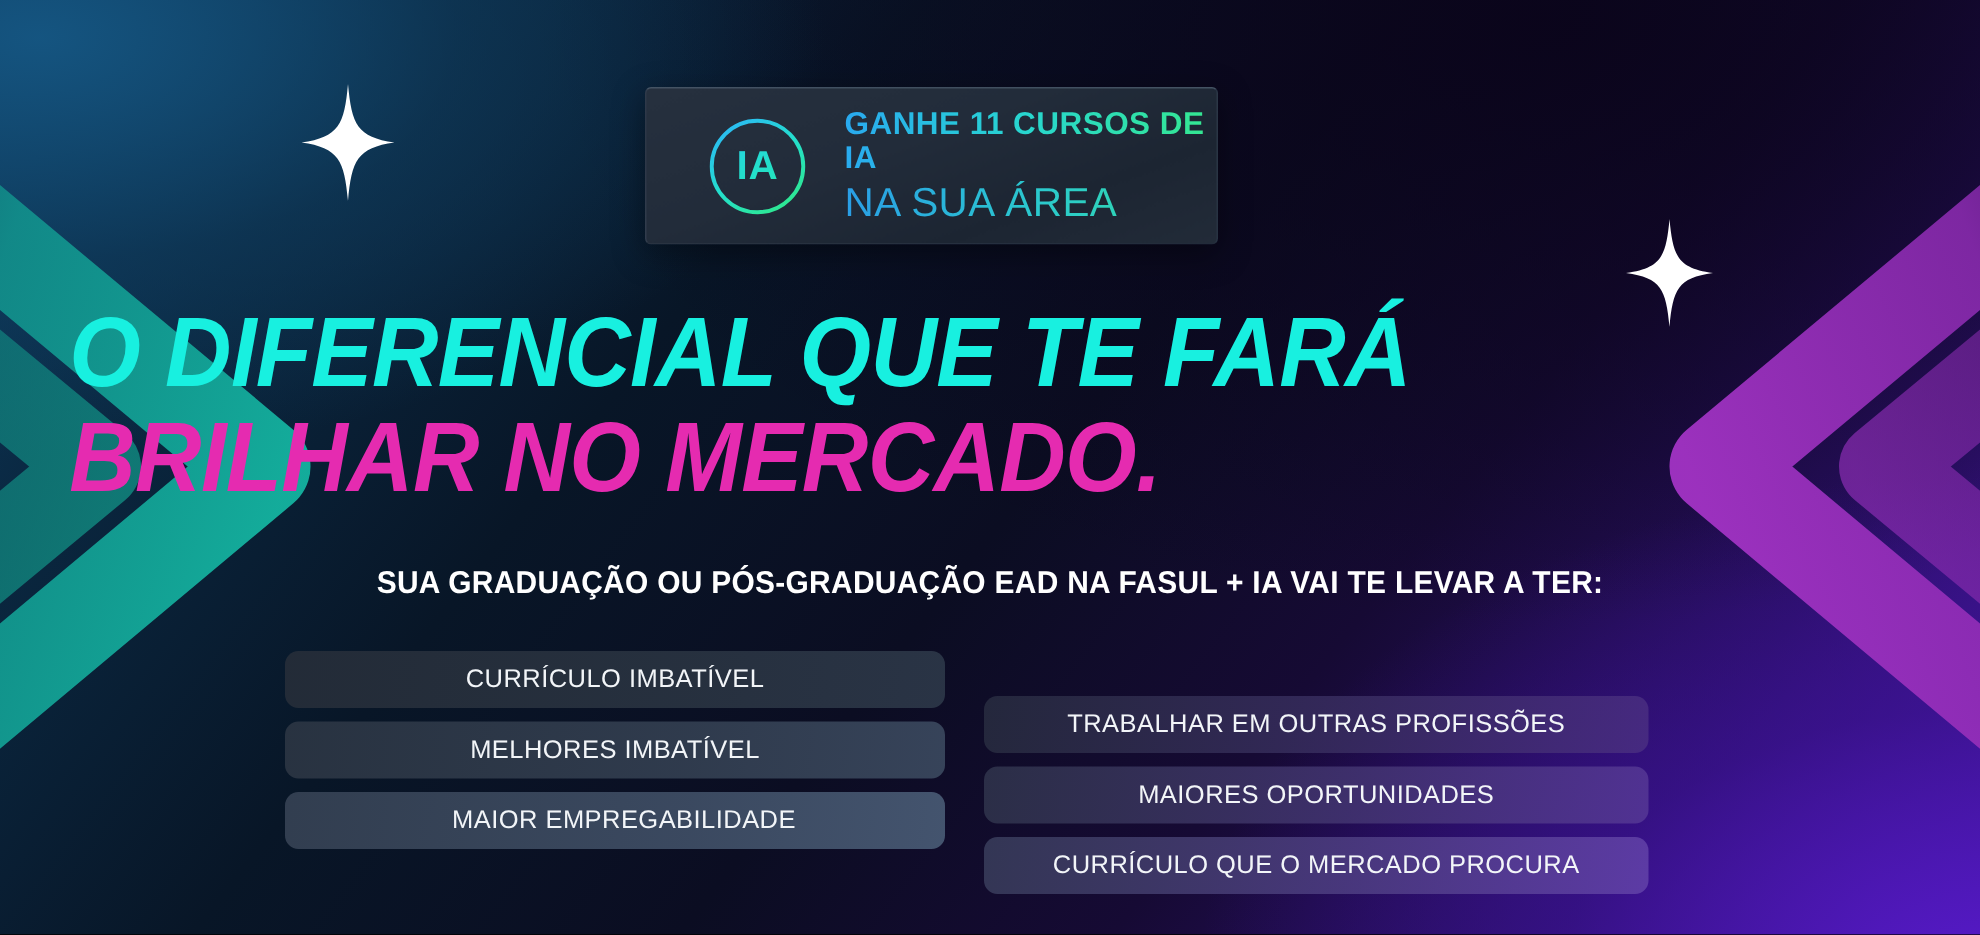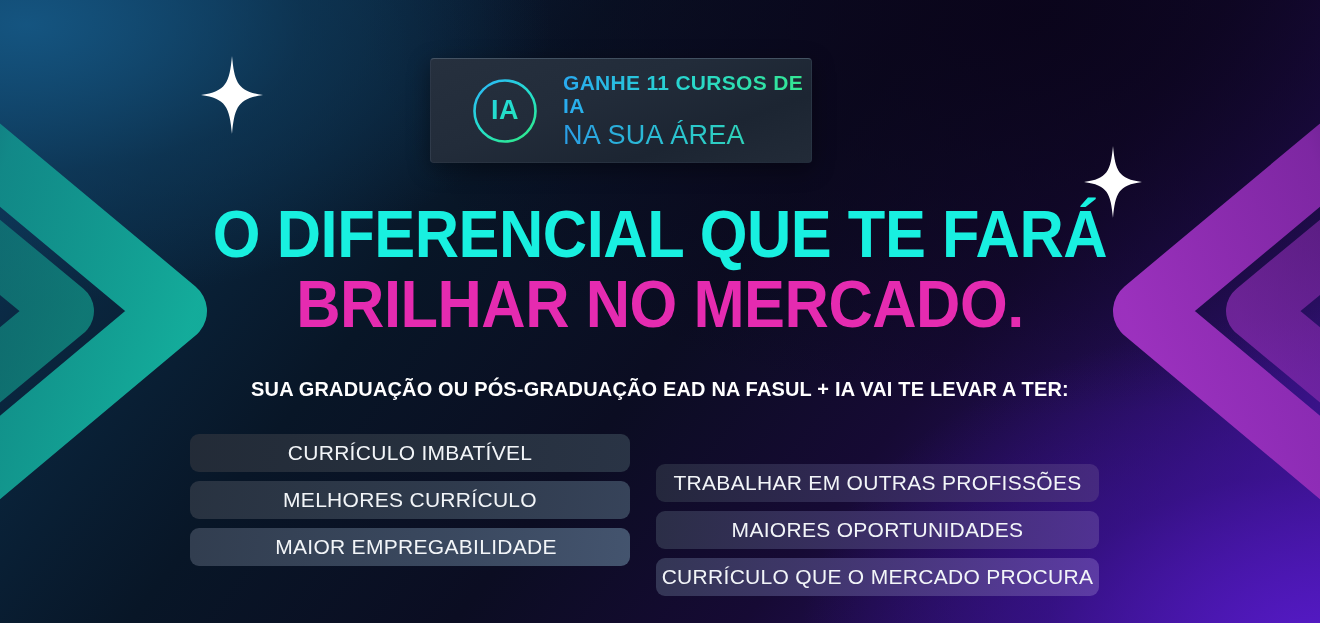--- a/index.html
+++ b/index.html
@@ -101,21 +101,22 @@
     background-clip: text;
     color: transparent;
   }
 
   
   .headline {
     position: absolute;
     left: 0;
     top: 199px;
     width: 1320px;
-    text-align: center;
+    text-align: left;
+    font-style: italic;
   }
   .headline-line {
     font-weight: 700;
     font-size: 66px;
     line-height: 70px;
     letter-spacing: -0.5px;
     transform: scaleX(0.93);
     white-space: nowrap;
   }
   .headline-1 { color: #18f0e0; }
@@ -146,21 +147,21 @@
   .pill-col-left  { left: 190px; top: 434px; width: 440px; }
   .pill-col-right { left: 656px; top: 434px; width: 443px; margin-top: 30px; }
 
   .pill {
     height: 38px;
     border-radius: 9px;
     display: flex;
     align-items: center;
     justify-content: center;
     color: #f2f5f8;
-    font-size: 21px;
+    font-size: 17px;
     font-weight: 400;
     letter-spacing: 0.3px;
     box-sizing: border-box;
   }
   .pill-l-1 { background: linear-gradient(96deg, rgba(36,44,56,0.96) 0%, rgba(40,50,64,0.94) 60%, rgba(44,55,72,0.92) 100%); }
   .pill-l-2 { background: linear-gradient(96deg, rgba(42,52,66,0.95) 0%, rgba(50,62,80,0.93) 60%, rgba(58,72,94,0.92) 100%); }
   .pill-l-3 { background: linear-gradient(96deg, rgba(52,64,82,0.95) 0%, rgba(62,77,100,0.93) 60%, rgba(72,90,116,0.92) 100%); padding-left: 12px; }
   .pill-r-1 { background: linear-gradient(96deg, rgba(38,42,62,0.92) 0%, rgba(56,44,96,0.88) 55%, rgba(74,46,130,0.84) 100%); }
   .pill-r-2 { background: linear-gradient(96deg, rgba(46,50,74,0.90) 0%, rgba(66,52,112,0.87) 55%, rgba(86,56,150,0.84) 100%); align-items: center; }
   .pill-r-3 { background: linear-gradient(96deg, rgba(56,60,90,0.88) 0%, rgba(78,62,130,0.85) 55%, rgba(100,68,170,0.82) 100%); }
@@ -251,21 +252,21 @@
     <div class="headline-line headline-2">BRILHAR NO MERCADO.</div>
   </div>
 
   <div class="subheadline">SUA GRADUAÇÃO OU PÓS-GRADUAÇÃO EAD NA FASUL + IA VAI TE LEVAR A TER:</div>
 
   <div class="pill-col pill-col-left">
     <div class="pill pill-l-1">
       <span>CURRÍCULO IMBATÍVEL</span>
     </div>
     <div class="pill pill-l-2">
-      <span>MELHORES CURRÍCULO</span>
+      <span>MELHORES IMBATÍVEL</span>
     </div>
     <div class="pill pill-l-3">
       <span>MAIOR EMPREGABILIDADE</span>
     </div>
   </div>
 
   <div class="pill-col pill-col-right">
     <div class="pill pill-r-1">
       <span>TRABALHAR EM OUTRAS PROFISSÕES</span>
     </div>

